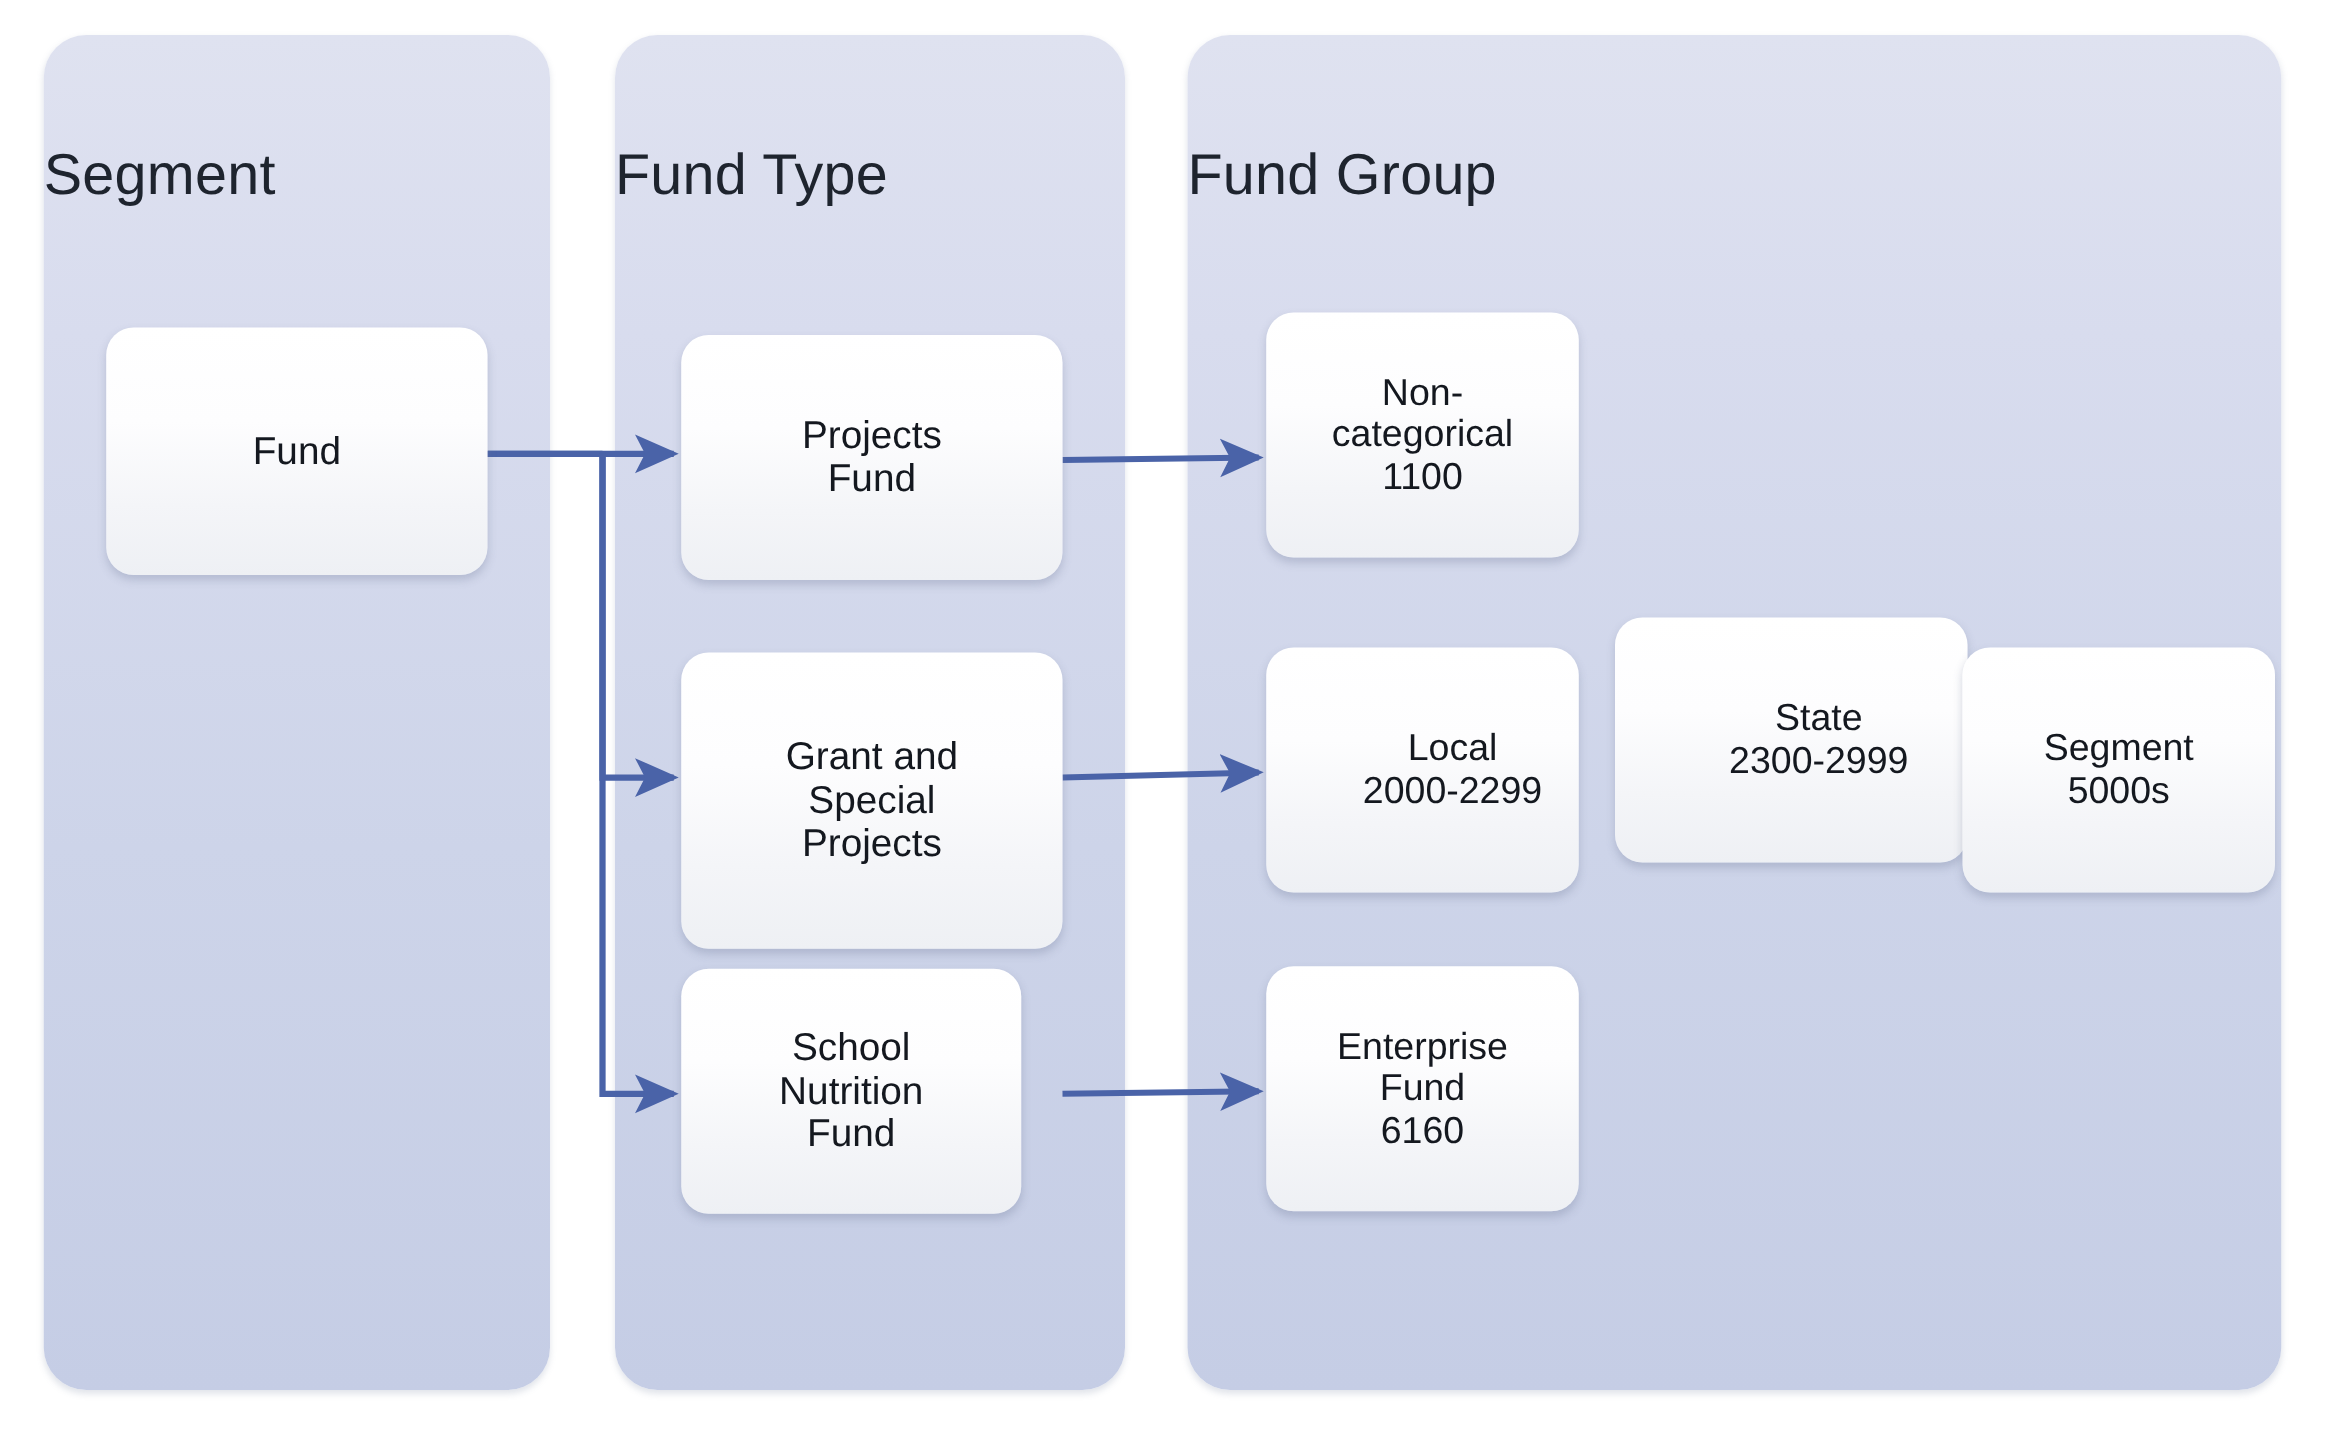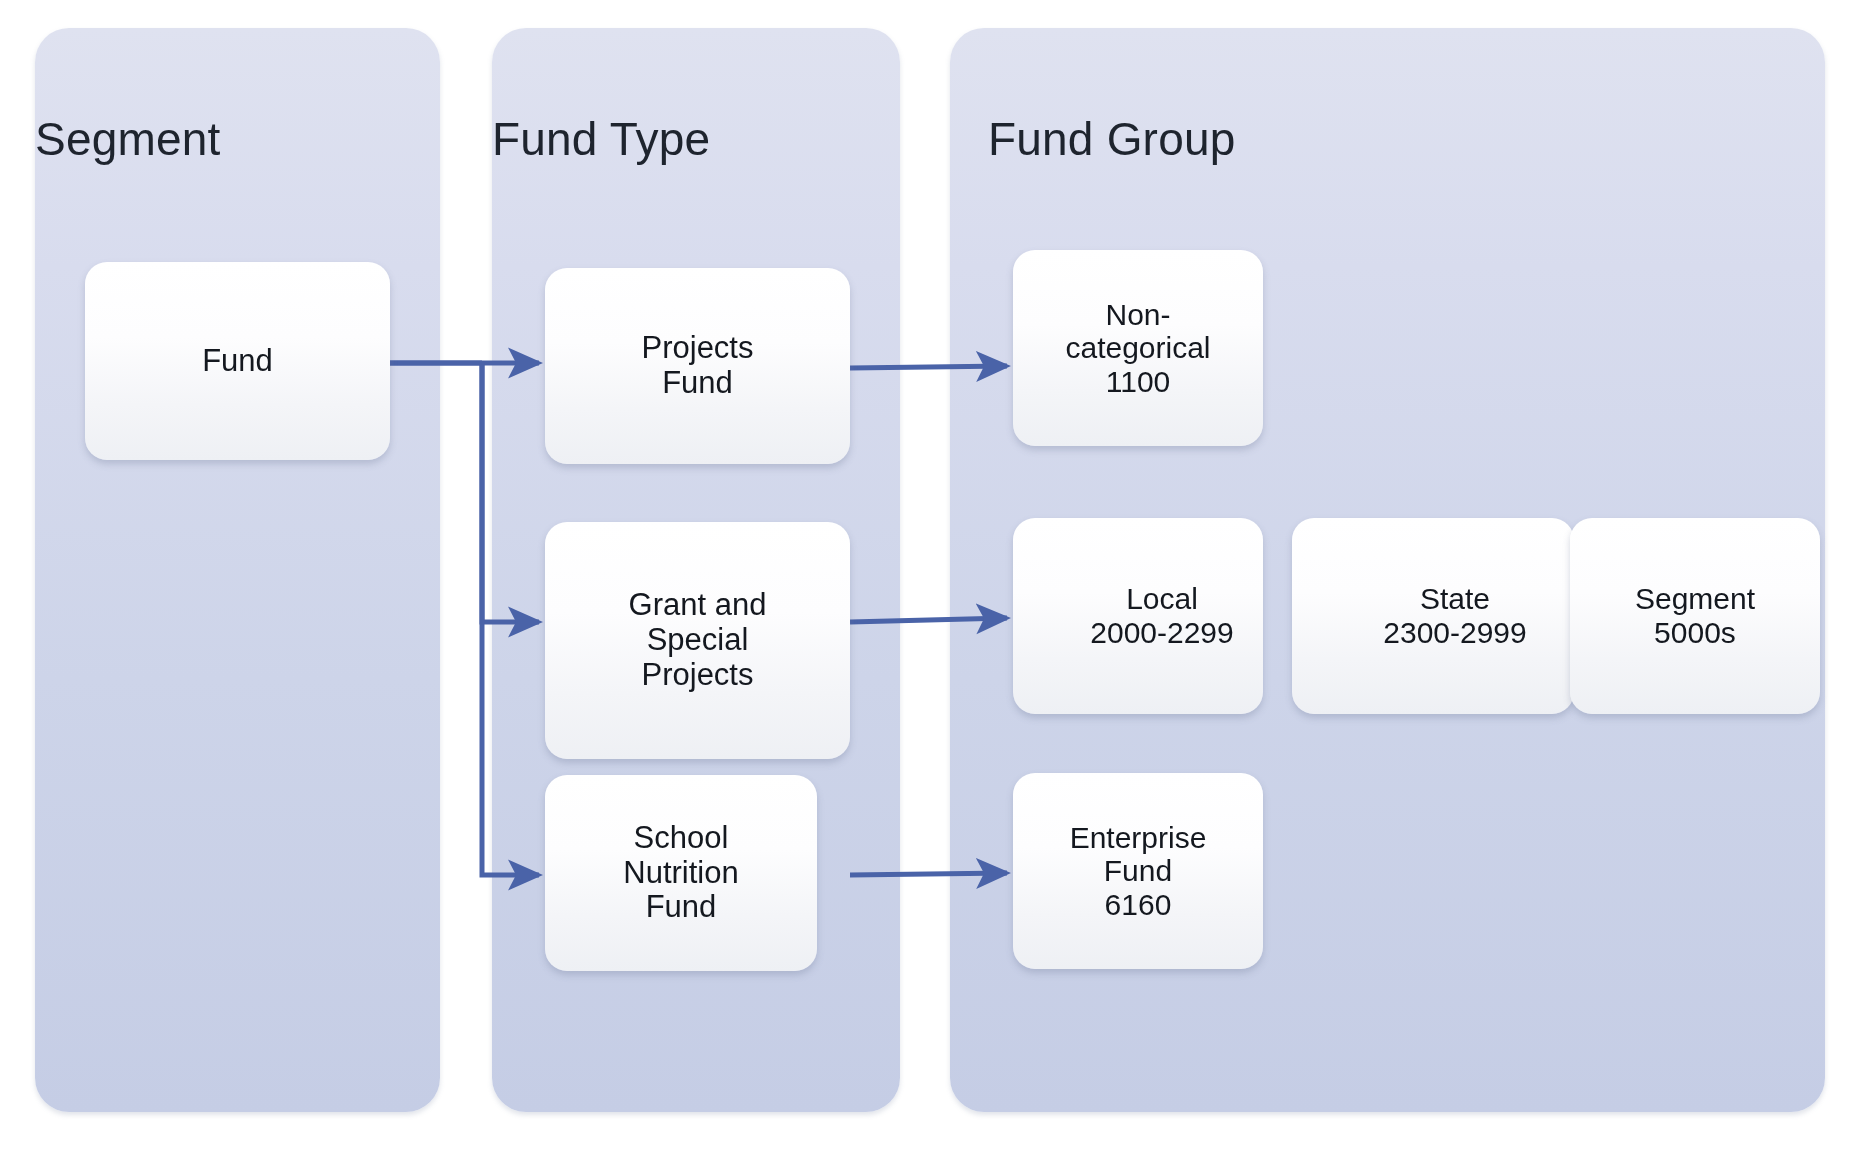--- a/index.html
+++ b/index.html
@@ -74,21 +74,21 @@
 <body>
 
 <div id="canvas">
 
   <div class="panel" id="panel-segment" style="left: 35px; top: 28px; width: 405px; height: 1084px;"></div>
   <div class="panel" id="panel-fund_type" style="left: 492px; top: 28px; width: 408px; height: 1084px;"></div>
   <div class="panel" id="panel-fund_group" style="left: 950px; top: 28px; width: 875px; height: 1084px;"></div>
 
   <div class="panel-title" id="title-segment" style="left: 35px; width: 405px; top: 112px;">Segment</div>
   <div class="panel-title" id="title-fund_type" style="left: 492px; width: 408px; top: 112px;">Fund Type</div>
-  <div class="panel-title" id="title-fund_group" style="left: 950px; width: 875px; top: 112px; margin-left: 38px;">Fund Group</div>
+  <div class="panel-title" id="title-fund_group" style="left: 950px; width: 875px; top: 112px;">Fund Group</div>
 
   <svg id="connectors" viewBox="0 0 1862 1153" xmlns="http://www.w3.org/2000/svg">
     <defs>
       <marker id="arrowhead" markerWidth="7" markerHeight="7" refX="6.2" refY="3.5" orient="auto" markerUnits="strokeWidth">
         <path d="M0,0.4 L7,3.5 L0,6.6 L1.6,3.5 Z" fill="#4a63a8"></path>
       </marker>
     </defs>
     <g id="connector-paths" stroke="#4a63a8" stroke-width="5" fill="none" stroke-linecap="butt" stroke-linejoin="miter">
         <path d="M 390 363 L 482 363"></path>
         <path d="M 390 363 L 539 363" marker-end="url(#arrowhead)"></path>
@@ -119,21 +119,21 @@
   </div>
   <div class="node small" id="node-non_categorical" style="left: 1013px; top: 250px; width: 250px; height: 196px;">
     <span class="node-label">Non-
 categorical
 1100</span>
   </div>
   <div class="node small" id="node-local" style="left: 1013px; top: 518px; width: 250px; height: 196px; padding-left: 48px;">
     <span class="node-label">Local
 2000-2299</span>
   </div>
-  <div class="node small" id="node-state" style="left: 1292px; top: 518px; width: 282px; height: 196px; padding-left: 44px;">
+  <div class="node small" id="node-state" style="left: 1292px; top: 494px; width: 282px; height: 196px; padding-left: 44px;">
     <span class="node-label">State
 2300-2999</span>
   </div>
   <div class="node small" id="node-federal" style="left: 1570px; top: 518px; width: 250px; height: 196px;">
     <span class="node-label">Segment
 5000s</span>
   </div>
   <div class="node small" id="node-enterprise_fund" style="left: 1013px; top: 773px; width: 250px; height: 196px;">
     <span class="node-label">Enterprise
 Fund

